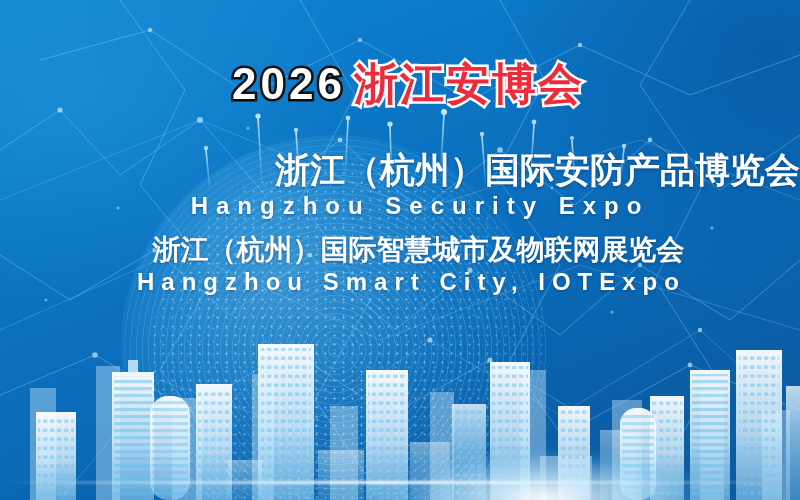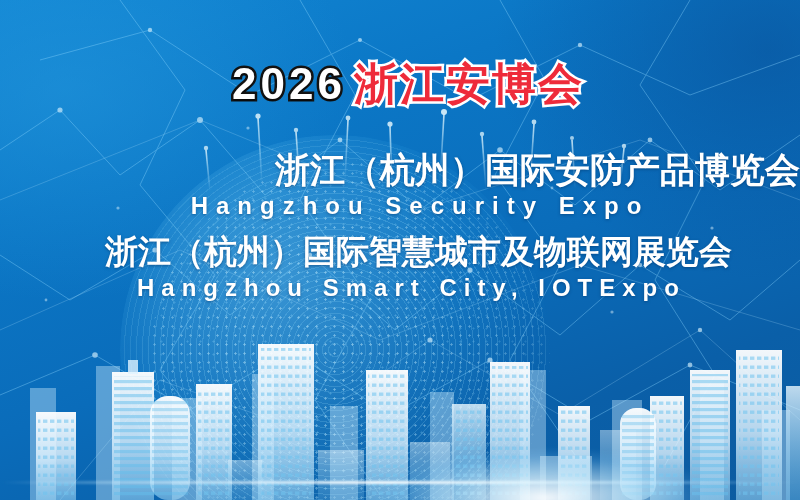--- a/index.html
+++ b/index.html
@@ -125,21 +125,21 @@
 
   .cn-line {
     margin: 0;
     color: #ffffff;
     font-weight: bold;
     line-height: 1.12;
     white-space: nowrap;
     text-shadow: 0 1px 3px rgba(3,50,100,0.55);
   }
   .cn-1 { font-size: 35px; letter-spacing: 0px; text-align: right; }
-  .cn-2 { font-size: 33px; letter-spacing: 0px; margin-left: 21px; }
+  .cn-2 { font-size: 28px; letter-spacing: 0px; margin-left: 21px; }
 
   .en-line {
     margin: 4px 0 0 0;
     color: #ffffff;
     font-weight: bold;
     line-height: 1.1;
     white-space: nowrap;
     text-shadow: 0 1px 3px rgba(3,50,100,0.5);
   }
   .en-1 { font-size: 24px; letter-spacing: 8px; padding-left: 24px; }

